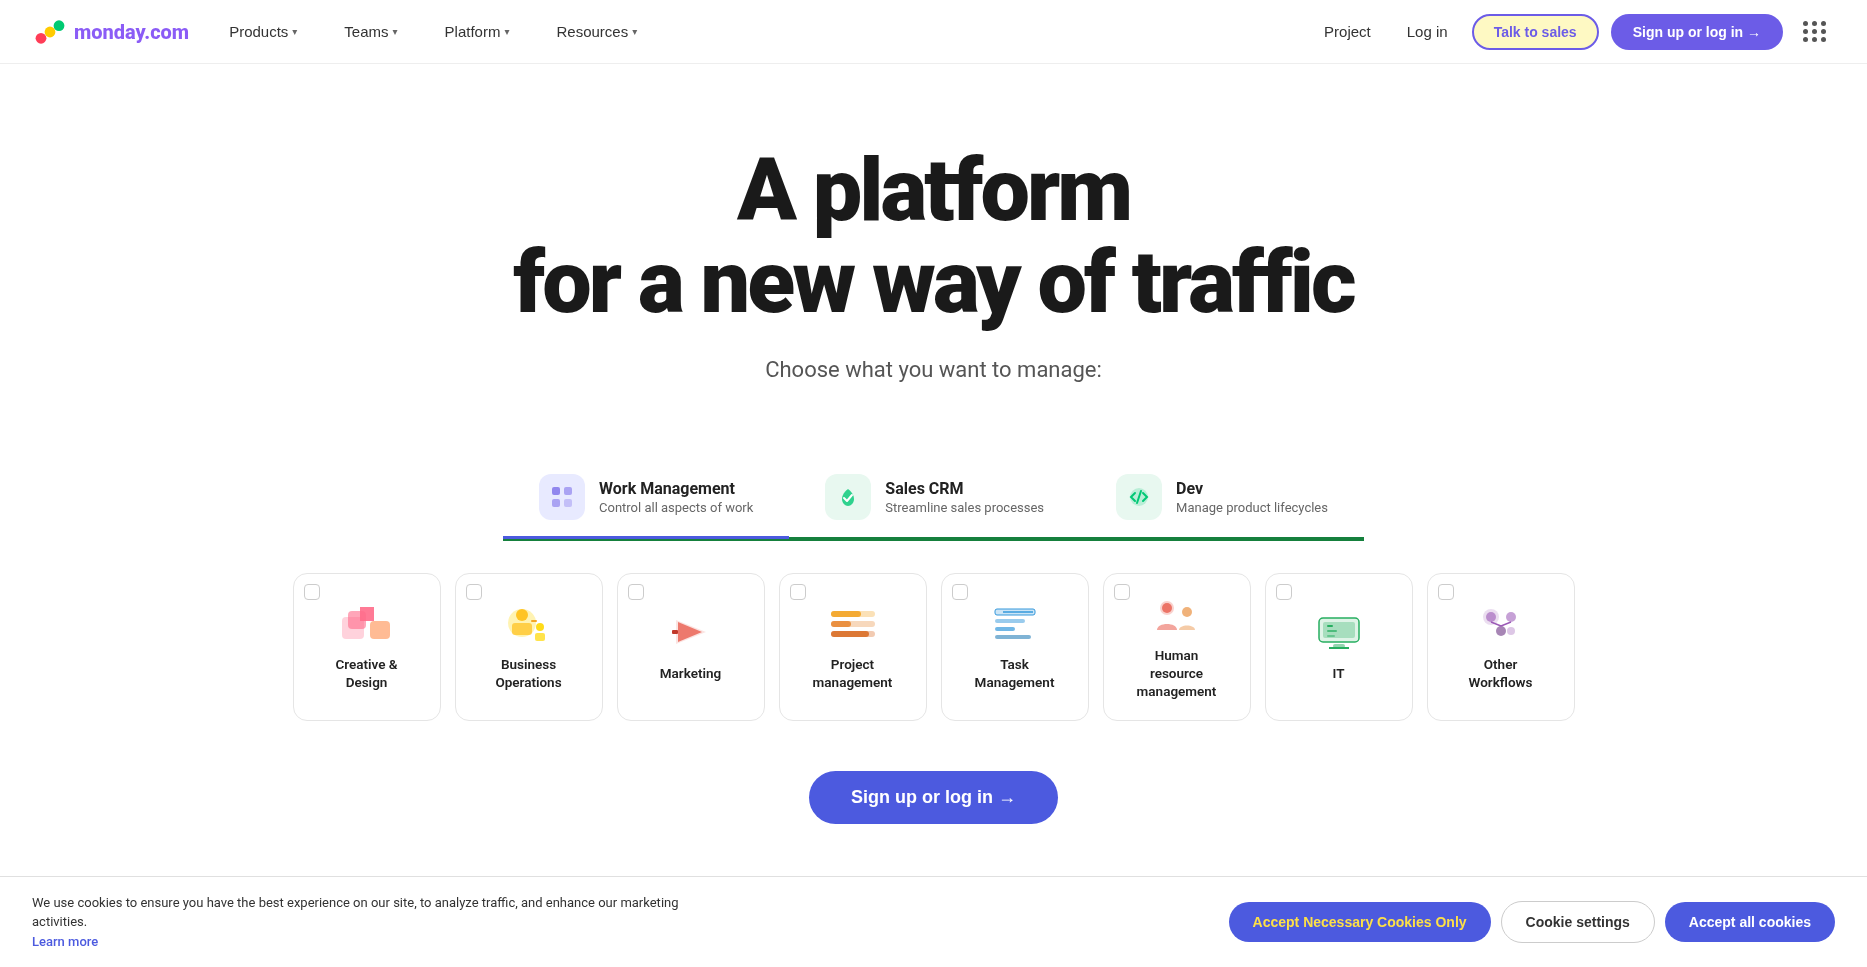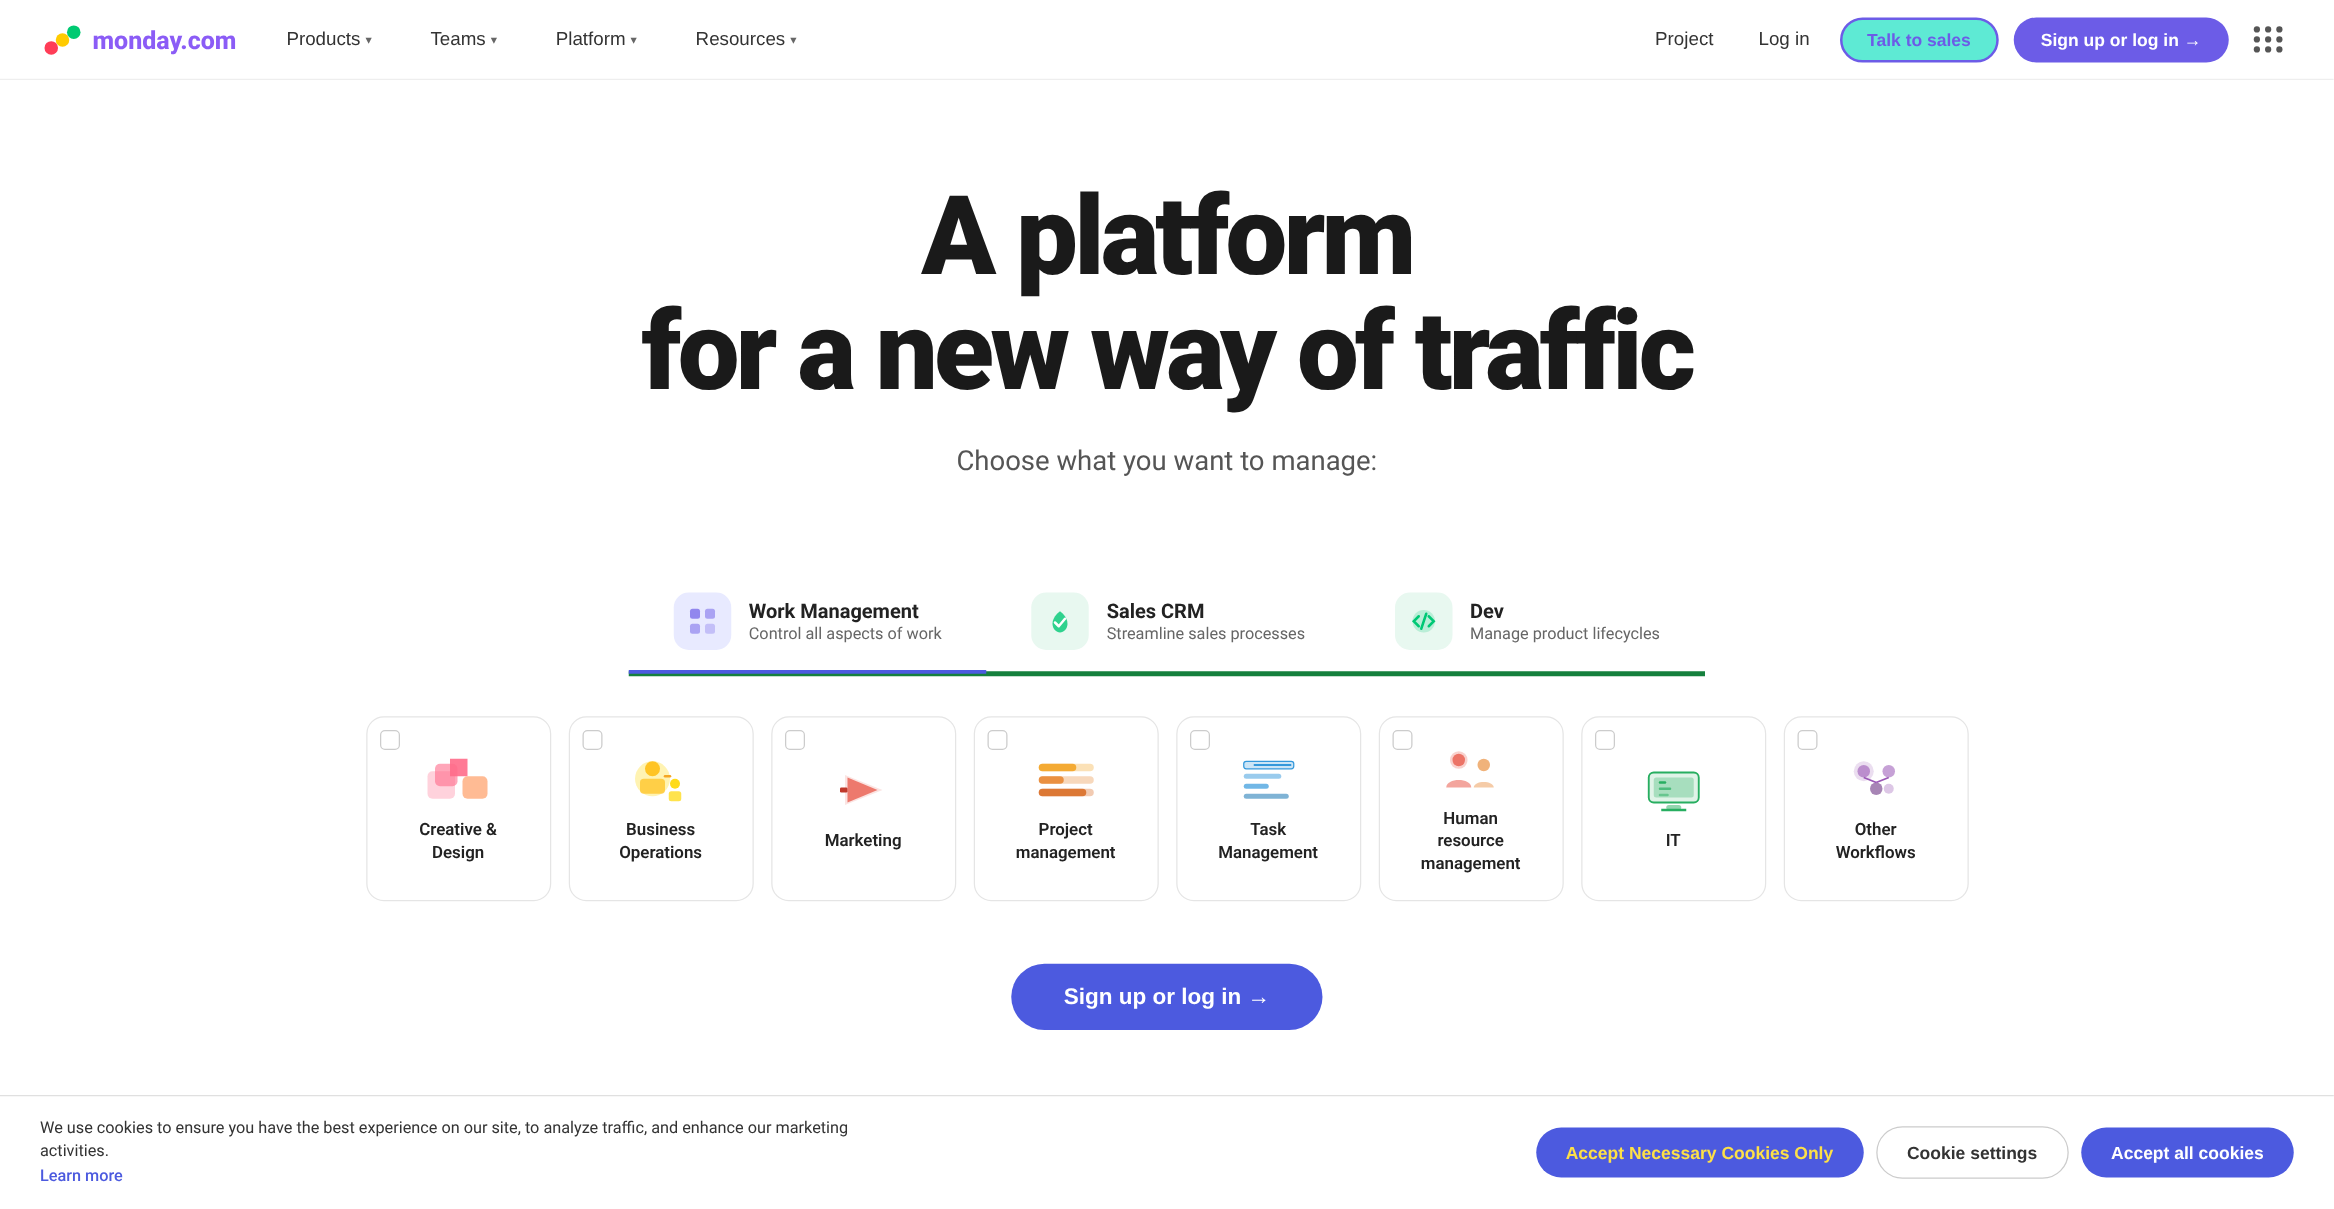--- a/index.html
+++ b/index.html
@@ -19,21 +19,21 @@
       display: flex; align-items: center; gap: 4px;
       padding: 8px 12px; border-radius: 8px; font-size: 15px; font-weight: 500;
       color: #333; cursor: pointer; background: none; border: none;
       white-space: nowrap;
     }
     .nav-link .chevron { font-size: 10px; color: #666; }
     .nav-right { display: flex; align-items: center; gap: 12px; }
     .btn-pricing { background: none; border: none; font-size: 15px; font-weight: 500; color: #333; cursor: pointer; padding: 8px 12px; }
     .btn-login { background: none; border: none; font-size: 15px; font-weight: 500; color: #333; cursor: pointer; padding: 8px 12px; }
     .btn-talk {
-      background: #5eead4; border: 2px solid #6c5ce7; color: #6c5ce7;
+      background: #fef9c3; border: 2px solid #6c5ce7; color: #6c5ce7;
       padding: 8px 20px; border-radius: 24px; font-size: 14px; font-weight: 600; cursor: pointer;
     }
     .btn-signup {
       background: #6c5ce7; border: none; color: #fff;
       padding: 10px 22px; border-radius: 24px; font-size: 14px; font-weight: 600; cursor: pointer;
       display: flex; align-items: center; gap: 6px;
     }
     .dots-grid { display: grid; grid-template-columns: repeat(3,6px); gap: 3px; cursor: pointer; padding: 8px; }
     .dot { width: 5px; height: 5px; background: #555; border-radius: 50%; }
 

